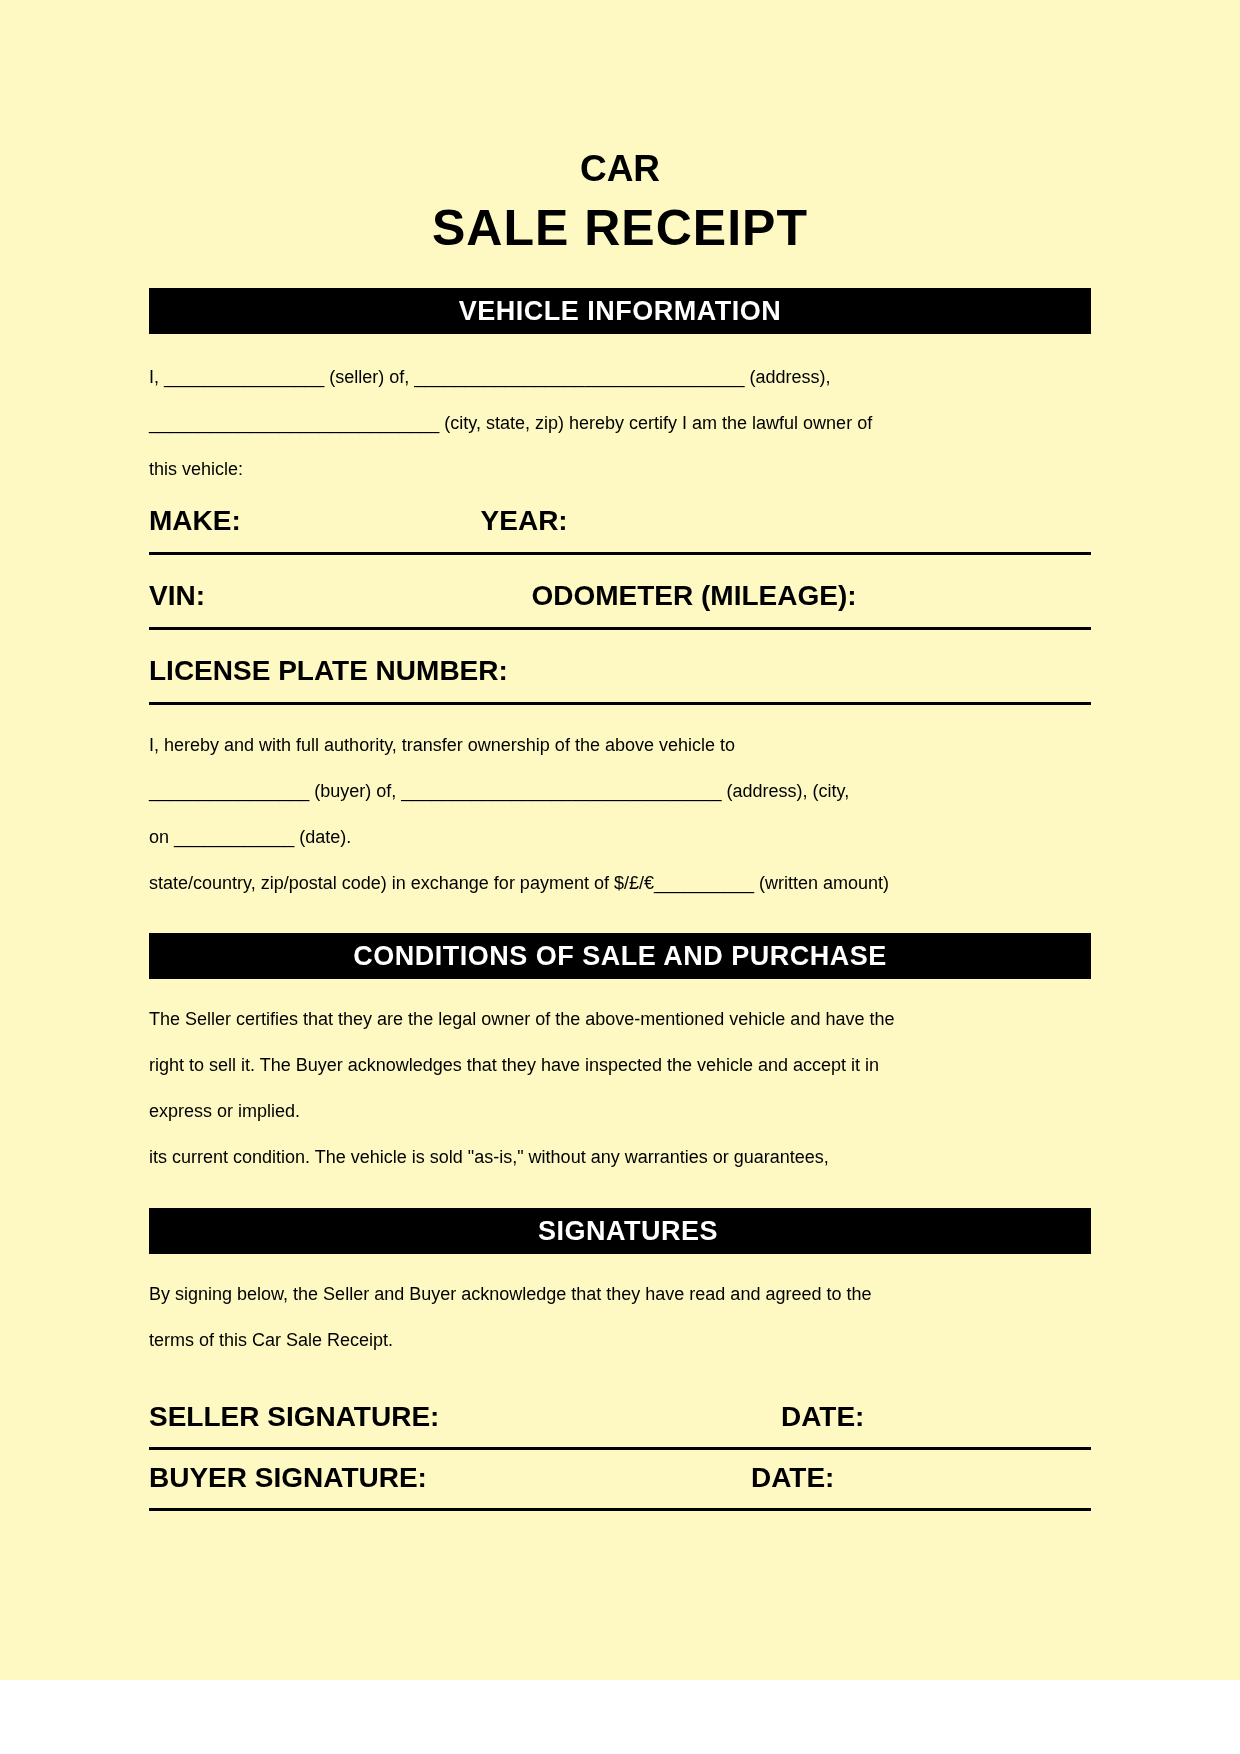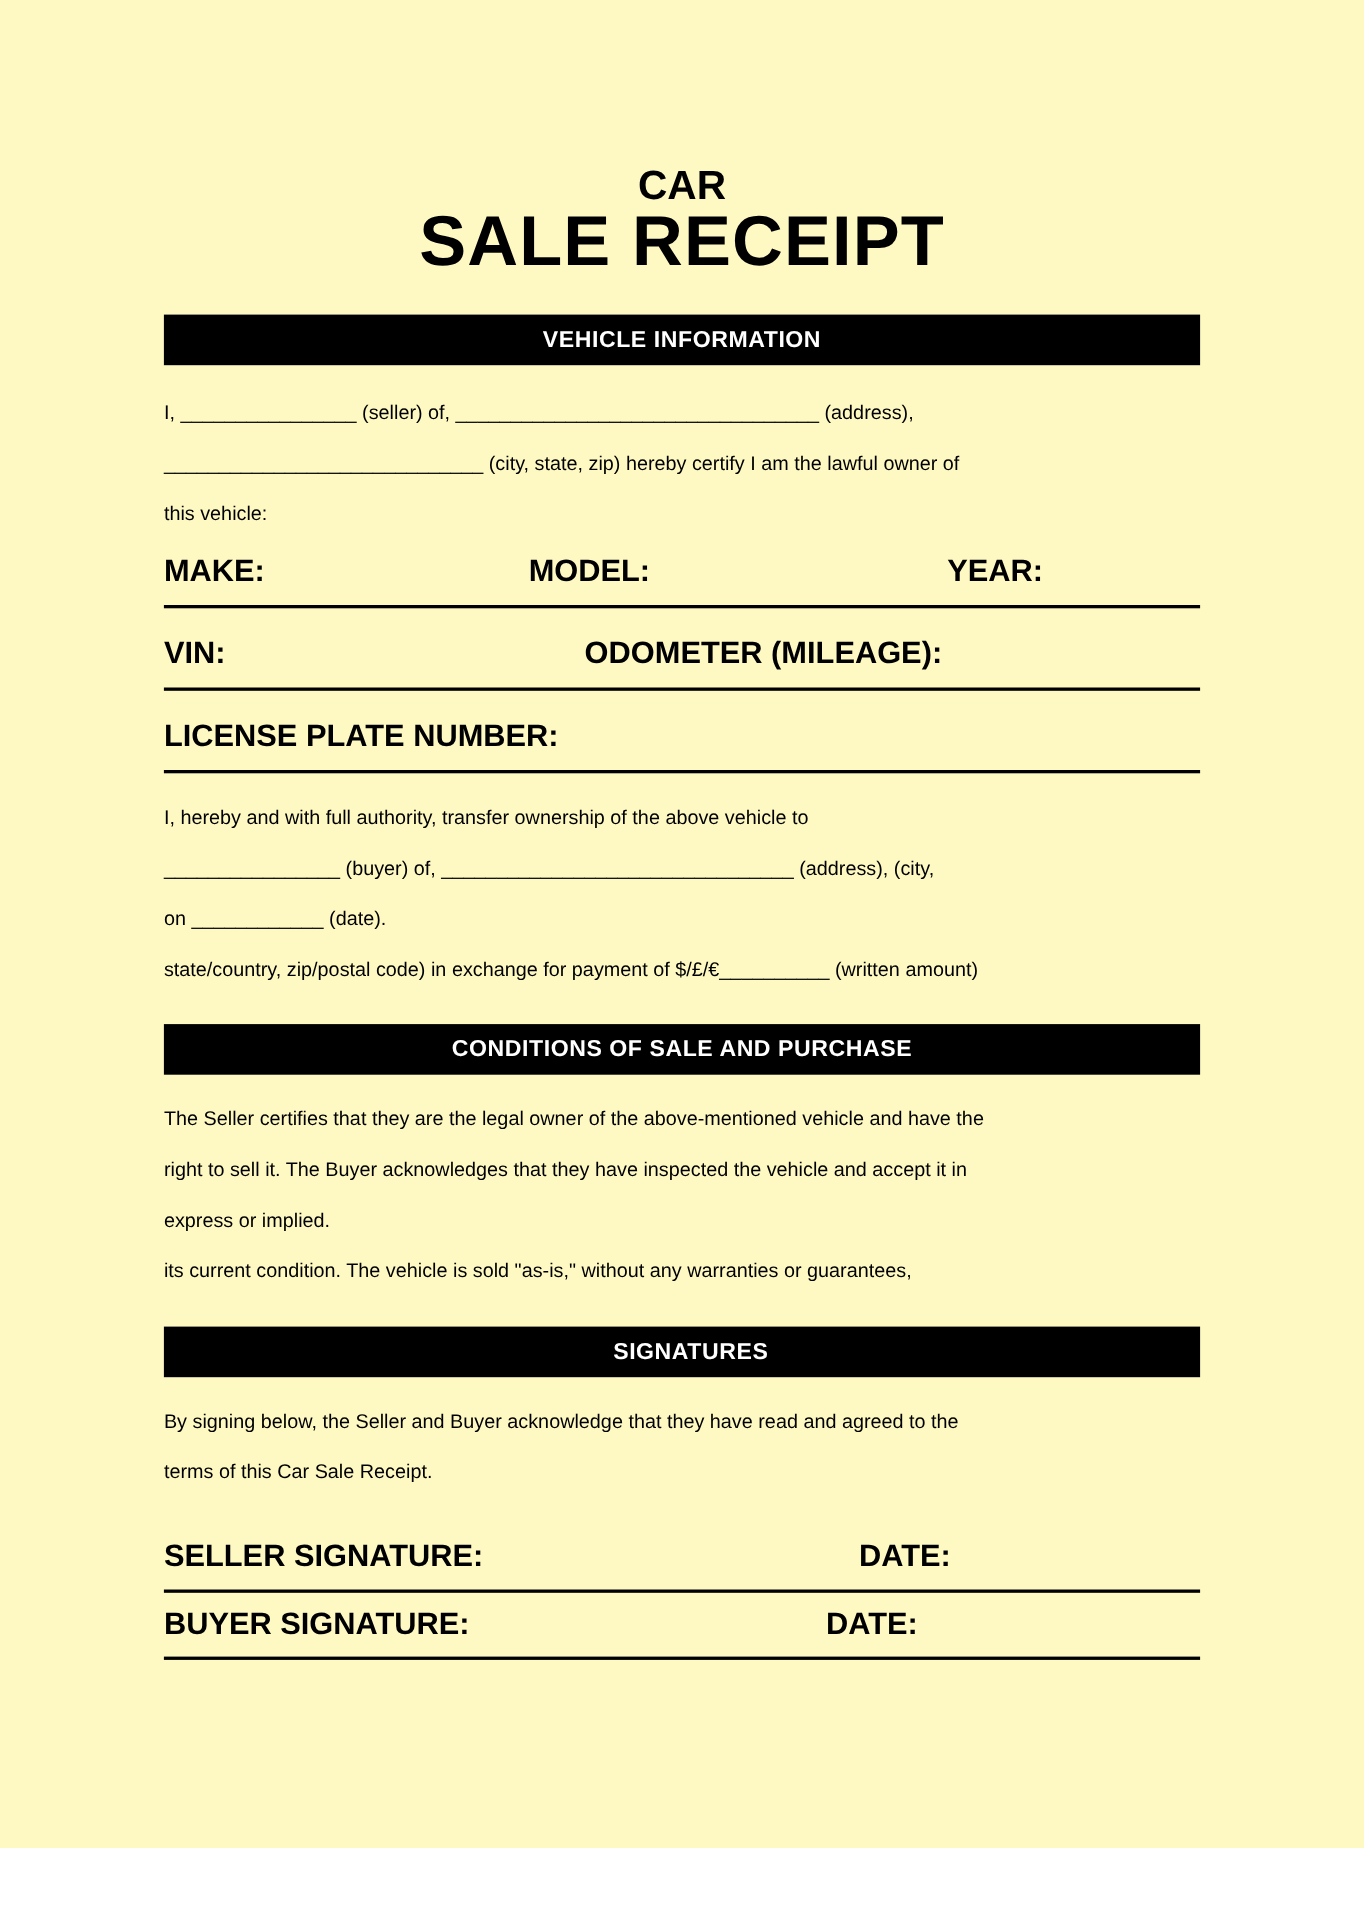--- a/index.html
+++ b/index.html
@@ -17,36 +17,36 @@
     margin: 0 auto;
   }
   .title-top {
     padding-top: 150px;
     text-align: center;
     font-weight: bold;
     font-size: 37px;
     line-height: 1;
   }
   .title-main {
-    margin-top: 0;
+    margin-top: 16px;
     text-align: center;
     font-weight: bold;
-    font-size: 64px;
+    font-size: 50px;
     line-height: 1;
     letter-spacing: 1px;
   }
   .bar {
     height: 46px;
     background: #000000;
     color: #ffffff;
     display: flex;
     align-items: center;
     justify-content: center;
     font-weight: bold;
-    font-size: 21px;
+    font-size: 27px;
     letter-spacing: 0.5px;
   }
   .bar-1 { margin-top: 35px; }
   .bar-2 { margin-top: 27px; }
   .bar-3 { margin-top: 28px; padding-left: 16px; }
   .para {
     font-size: 18px;
     line-height: 46px;
     white-space: nowrap;
   }
@@ -87,21 +87,20 @@
     </div>
 
     <div class="para para-intro">
       <div>I, ________________ (seller) of, _________________________________ (address),</div>
       <div>_____________________________ (city, state, zip) hereby certify I am the lawful owner of</div>
       <div>this vehicle:</div>
     </div>
 
     <div class="field-row row-make">
       <span>MAKE:</span>
-      <span>MODEL:</span>
       <span>YEAR:</span>
     </div>
     <div class="rule"></div>
 
     <div class="field-row row-vin">
       <span>VIN:</span>
       <span>ODOMETER (MILEAGE):</span>
     </div>
     <div class="rule"></div>
 

